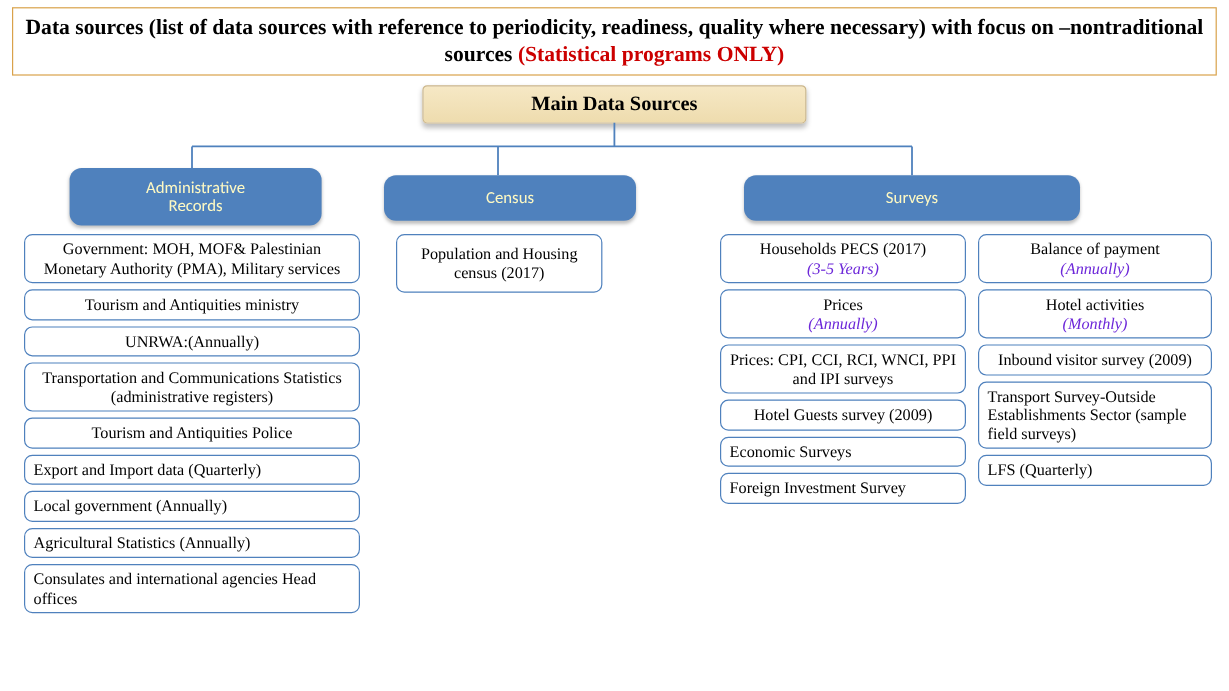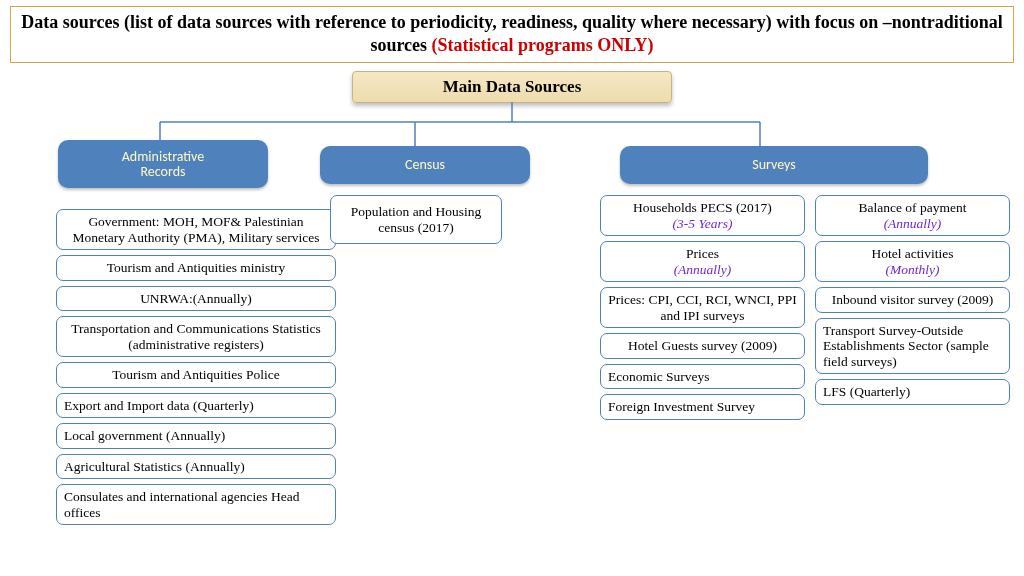--- a/index.html
+++ b/index.html
@@ -57,28 +57,27 @@
     text-align: center;
     border-radius: 10px;
     box-shadow: 0 2px 3px rgba(0,0,0,.25);
     display: flex;
     align-items: center;
     justify-content: center;
     line-height: 1.1;
   }
   .cat-admin { left: 58px; top: 0; width: 210px; height: 48px; }
   .cat-census { left: 320px; top: 6px; width: 210px; height: 38px; }
-  .cat-surveys { left: 620px; top: 6px; width: 308px; height: 38px; }
+  .cat-surveys { left: 620px; top: 6px; width: 280px; height: 38px; }
 
   .col-admin {
     position: absolute;
     left: 20px;
-    top: 69px;
+    top: 55px;
     width: 280px;
-    margin-left: 36px;
   }
   .col-census {
     position: absolute;
     left: 330px;
     top: 55px;
     width: 172px;
   }
   .col-surv-a {
     position: absolute;
     left: 600px;

